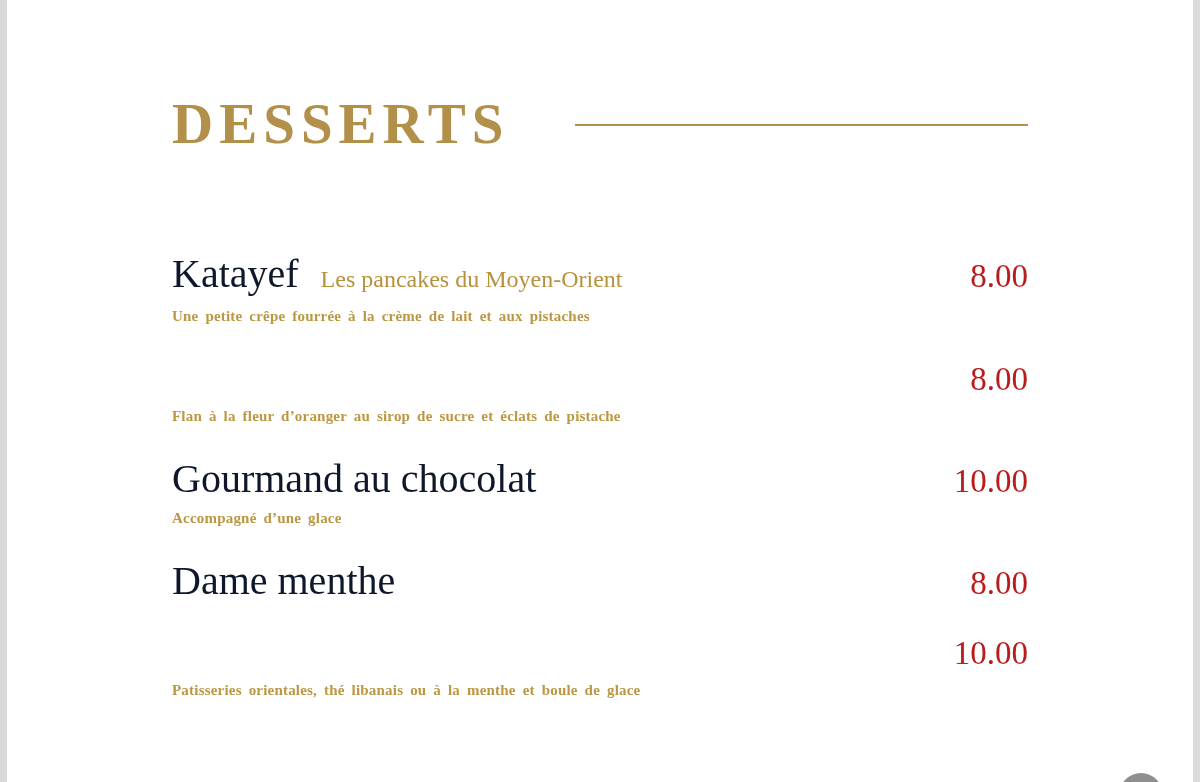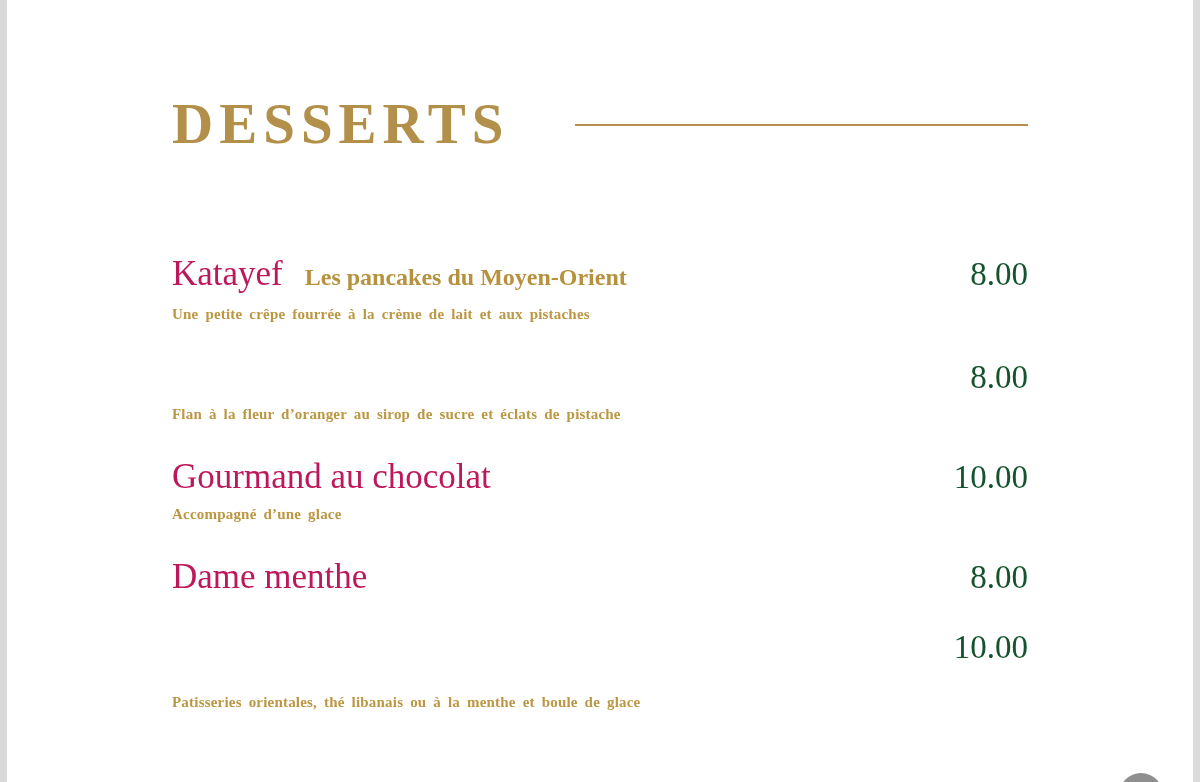--- a/index.html
+++ b/index.html
@@ -65,47 +65,47 @@
   }
   .menu-item {
     margin-bottom: 26px;
   }
   .item-row {
     display: flex;
     align-items: baseline;
     line-height: 44px;
   }
   .item-name {
-    font-size: 35px;
-    color: #be185d;
+    font-size: 40px;
+    color: #0f172a;
     white-space: nowrap;
   }
   .item-subtitle {
     font-size: 24px;
-    font-weight: bold;
+    font-weight: normal;
     color: #b7923e;
     margin-left: 22px;
     white-space: nowrap;
   }
   .item-price {
     margin-left: auto;
     font-size: 33px;
-    color: #14532d;
+    color: #b91c1c;
     white-space: nowrap;
   }
   .item-desc {
     font-size: 15px;
     font-weight: bold;
     color: #bc9743;
     line-height: 30px;
     letter-spacing: 0.2px;
     word-spacing: 3px;
   }
   .item-desc.spaced {
-    margin-top: 18px;
+    margin-top: 0;
   }
 
   .floating-widget {
     position: absolute;
     left: 1119px;
     top: 773px;
     width: 44px;
     height: 44px;
     border-radius: 50%;
     background: #8f8f8f;

